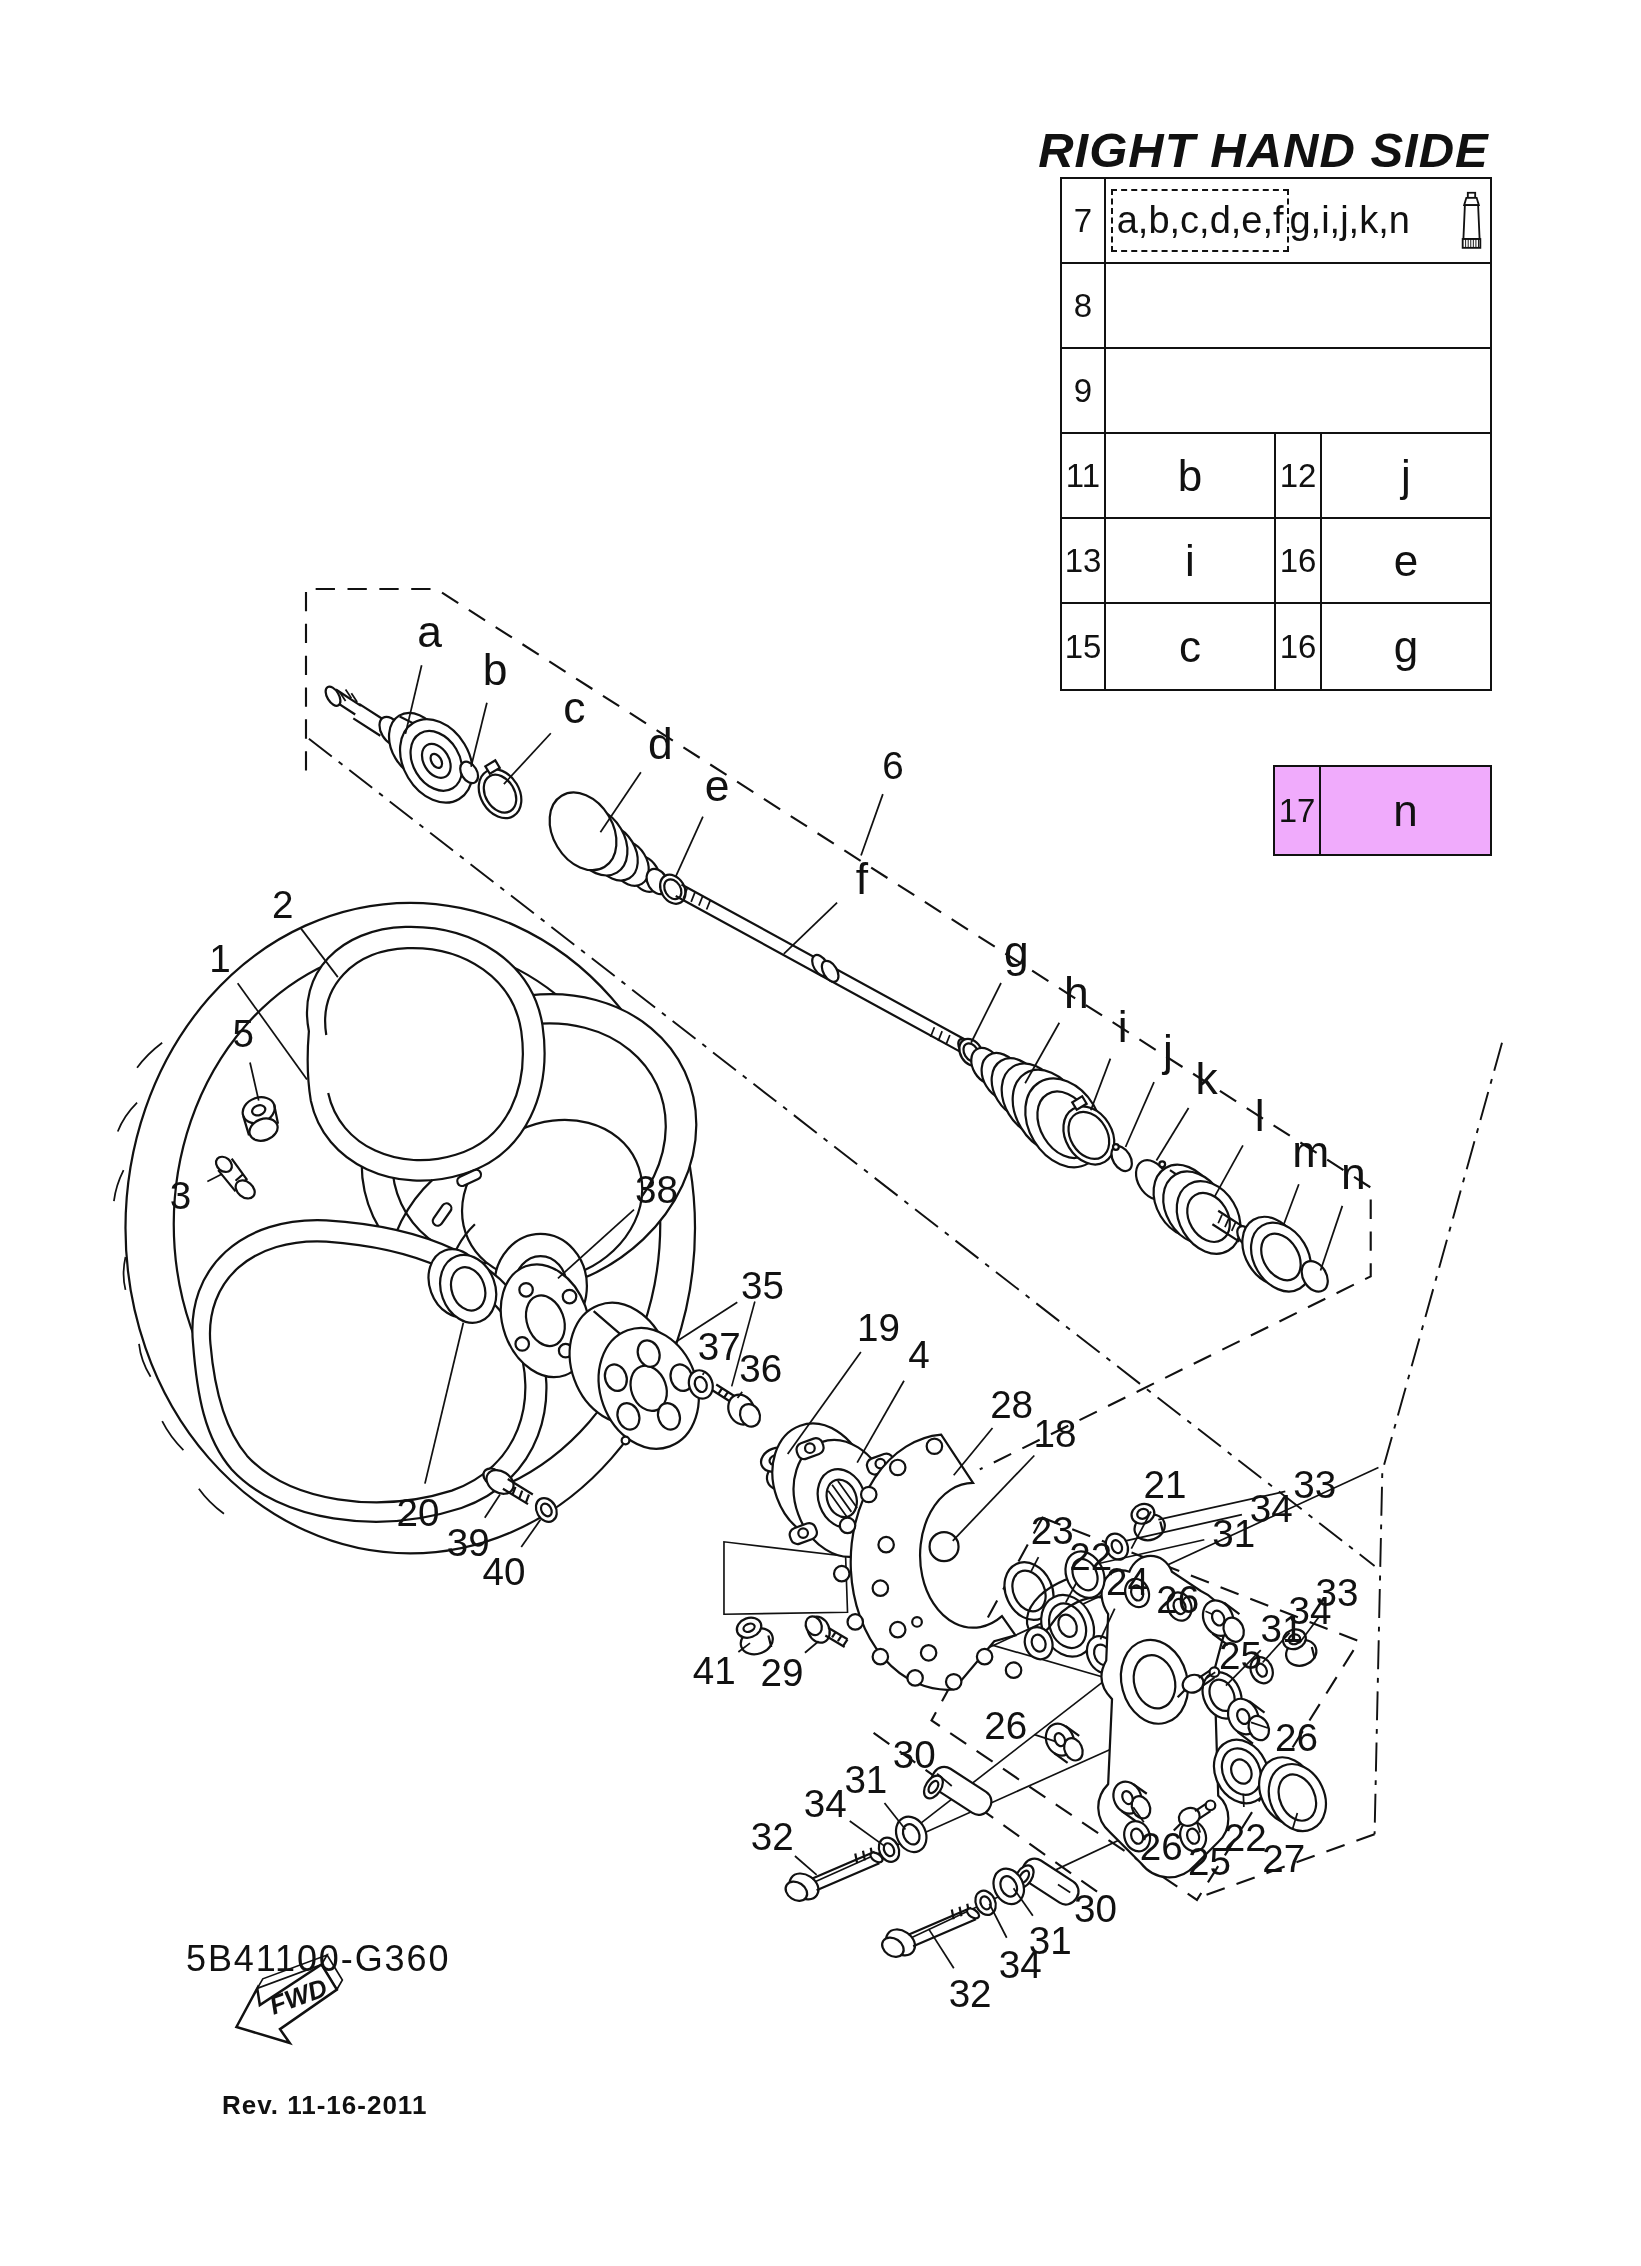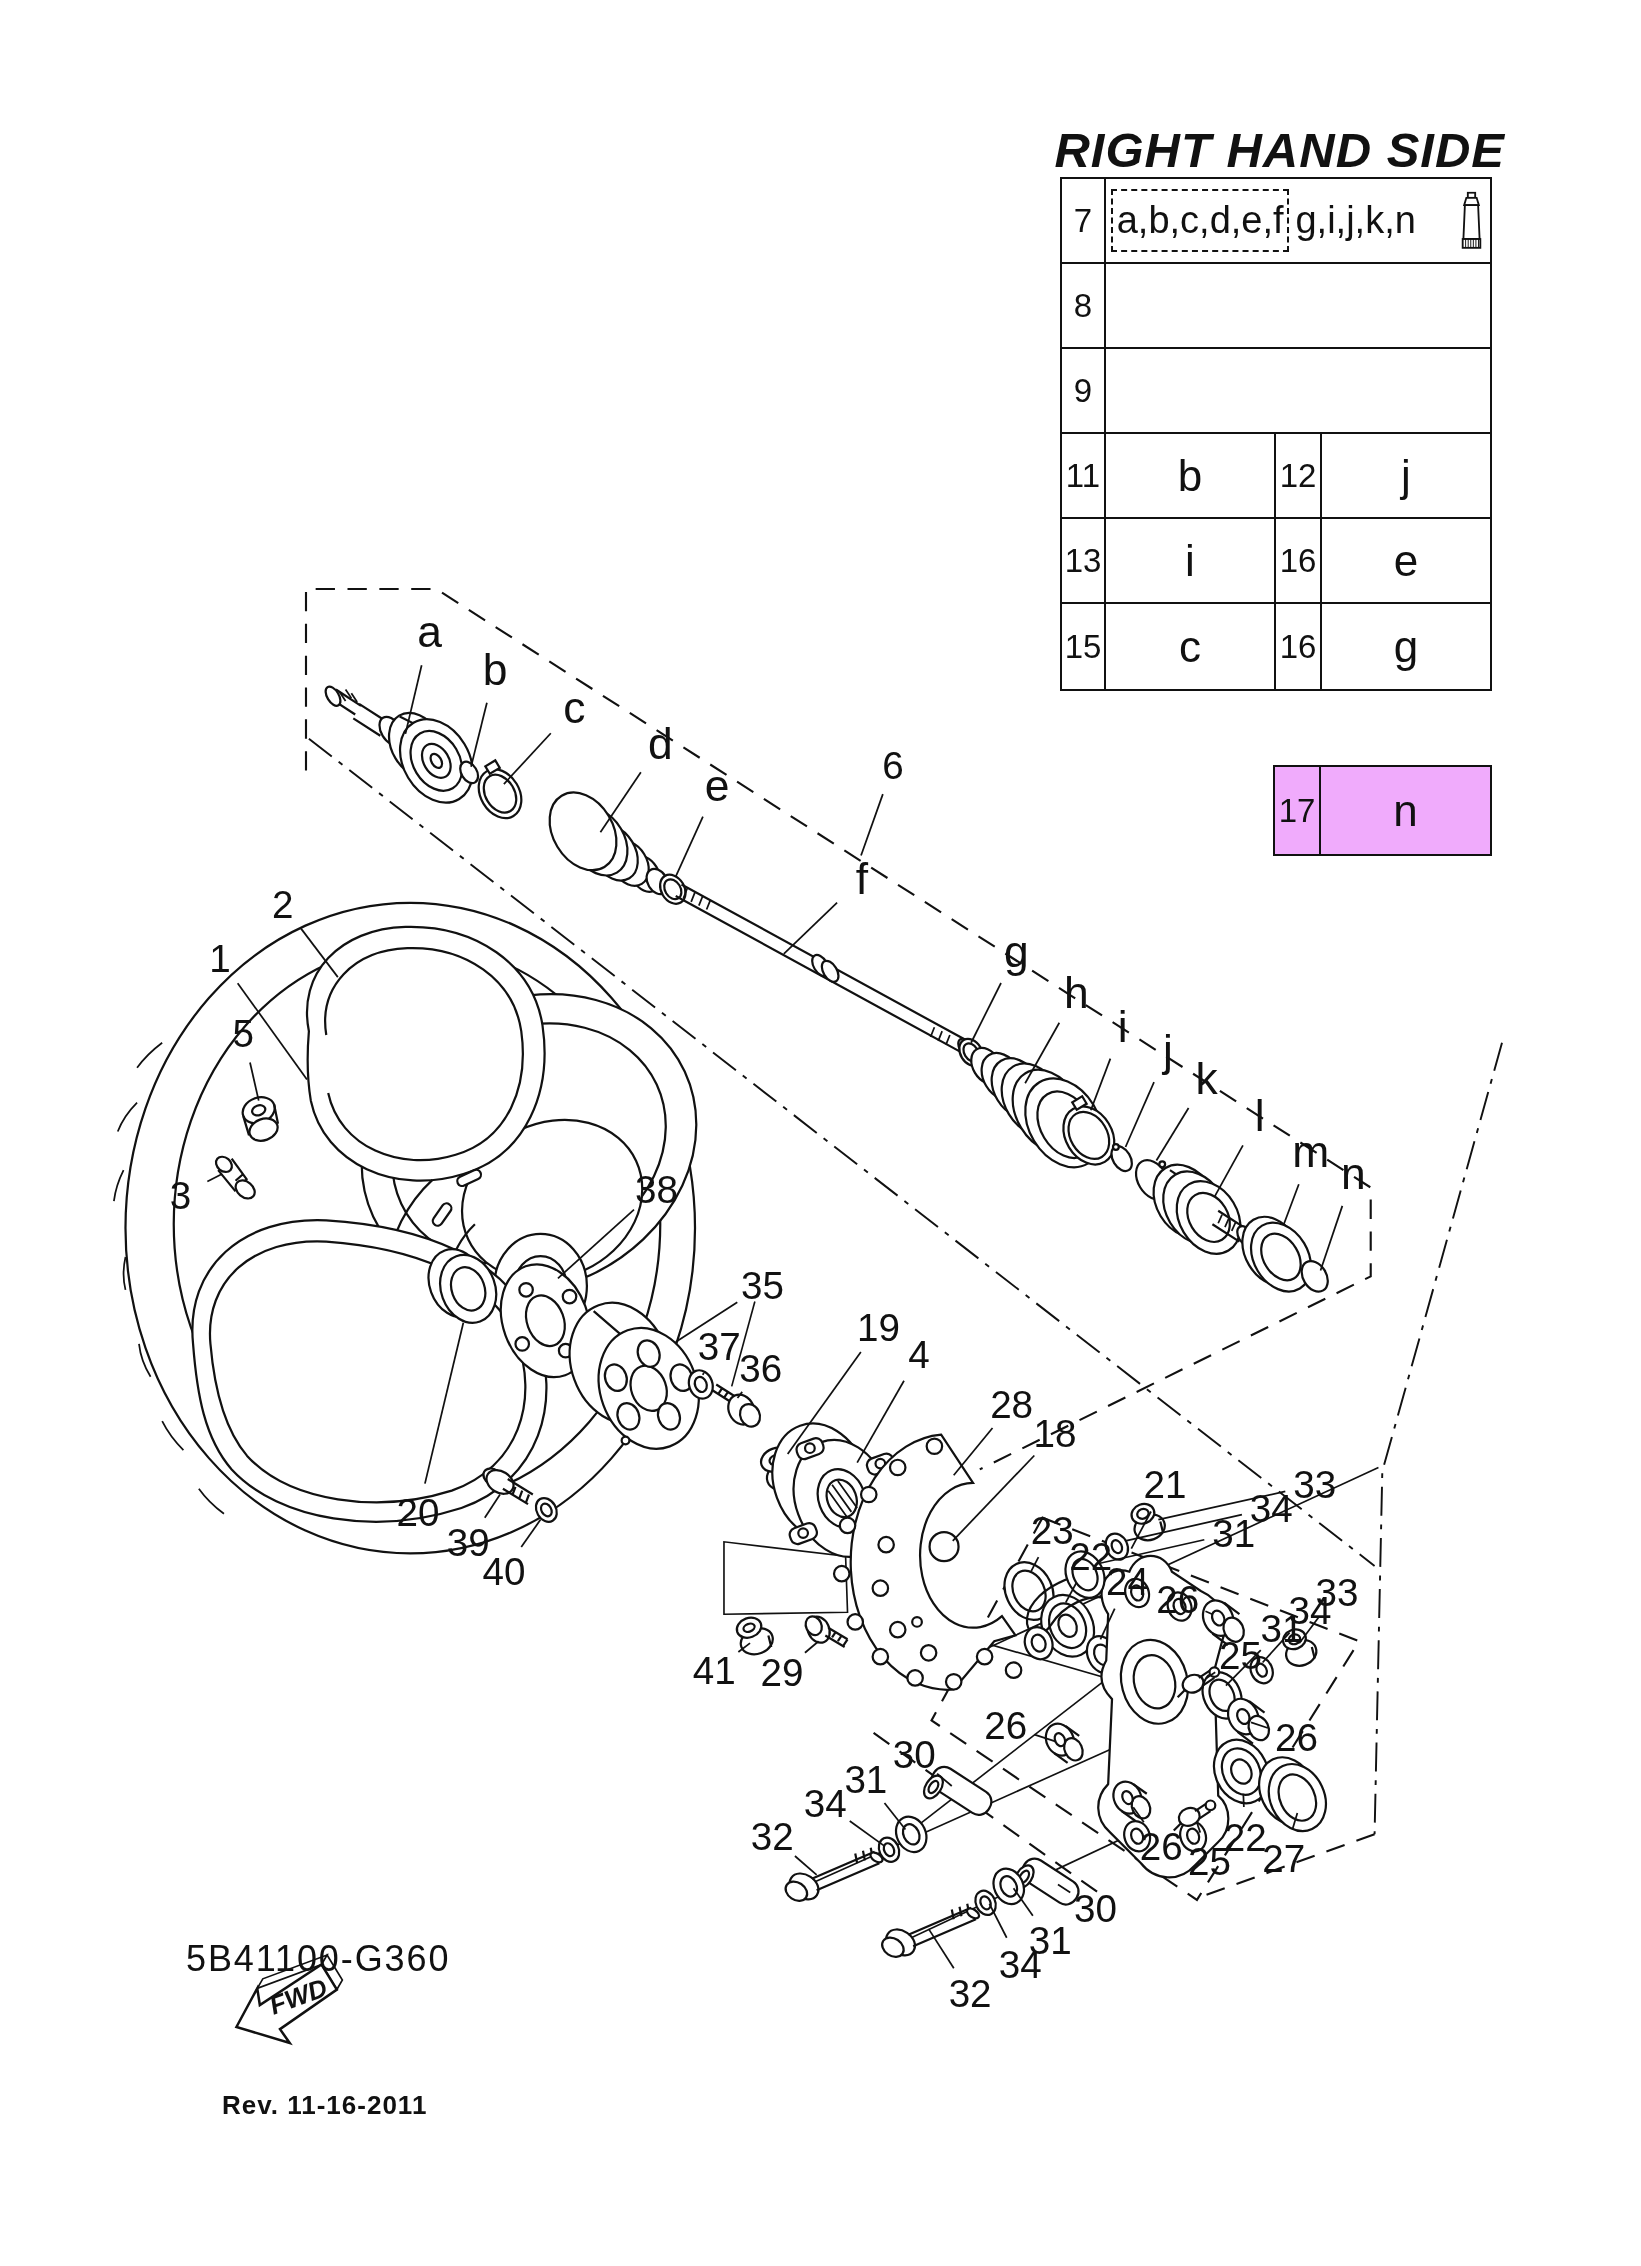--- a/index.html
+++ b/index.html
@@ -1,28 +1,28 @@
 <!DOCTYPE html>
 <html><head>
 <meta charset="utf-8">
 <style>
   html,body{margin:0;padding:0;background:#888}
   .page{position:relative;width:1641px;height:2266px;background:#fff;overflow:hidden;
         font-family:"Liberation Sans",sans-serif;color:#111;margin:0 auto}
   svg.art{position:absolute;left:0;top:0;width:1641px;height:2266px}
-  .title{position:absolute;left:1022px;top:122px;width:483px;text-align:right;
+  .title{position:absolute;left:1022px;top:122px;width:483px;text-align:center;
          font-size:49px;font-weight:700;font-style:italic;white-space:nowrap;letter-spacing:1px}
   .parts-table{position:absolute;left:1060px;top:177px;width:432px;border:2.9px solid #111;
                box-sizing:border-box;background:#fff}
   .t-row{display:flex;height:85px;border-bottom:2.9px solid #111;align-items:stretch;box-sizing:border-box}
   .t-row.last{border-bottom:none}
   .t-num{width:42px;flex:none;border-right:2.9px solid #111;display:flex;align-items:center;
          justify-content:center;font-size:33px}
   .t-content{flex:1;display:flex;align-items:center;font-size:38px;padding-left:4.8px;white-space:nowrap}
-  .boxed{border:2.9px dashed #111;padding:7.7px 3.9px;margin-right:6px}
+  .boxed{border:2.9px dashed #111;padding:7.7px 3.9px;margin-right:0}
   .tubes{display:flex;gap:7.7px;margin-left:15.4px;align-items:center}
   .tubes.push{margin-left:auto;margin-right:5.8px}
   .tubes svg{width:25px;height:64px}
   .t-letter{flex:1;display:flex;align-items:center;justify-content:center;font-size:44px}
   .t-num2{width:44px;flex:none;border-left:2.9px solid #111;border-right:2.9px solid #111;
           display:flex;align-items:center;justify-content:center;font-size:33px}
   .t-last{position:absolute;left:1273px;top:765px;width:219px;height:91px;border:2.9px solid #111;
           display:flex;background:#f0abfc;box-sizing:border-box}
   .t-last .t-num{width:44px}
   .code{position:absolute;left:186px;top:1938px;font-size:36px;letter-spacing:1.9px}

